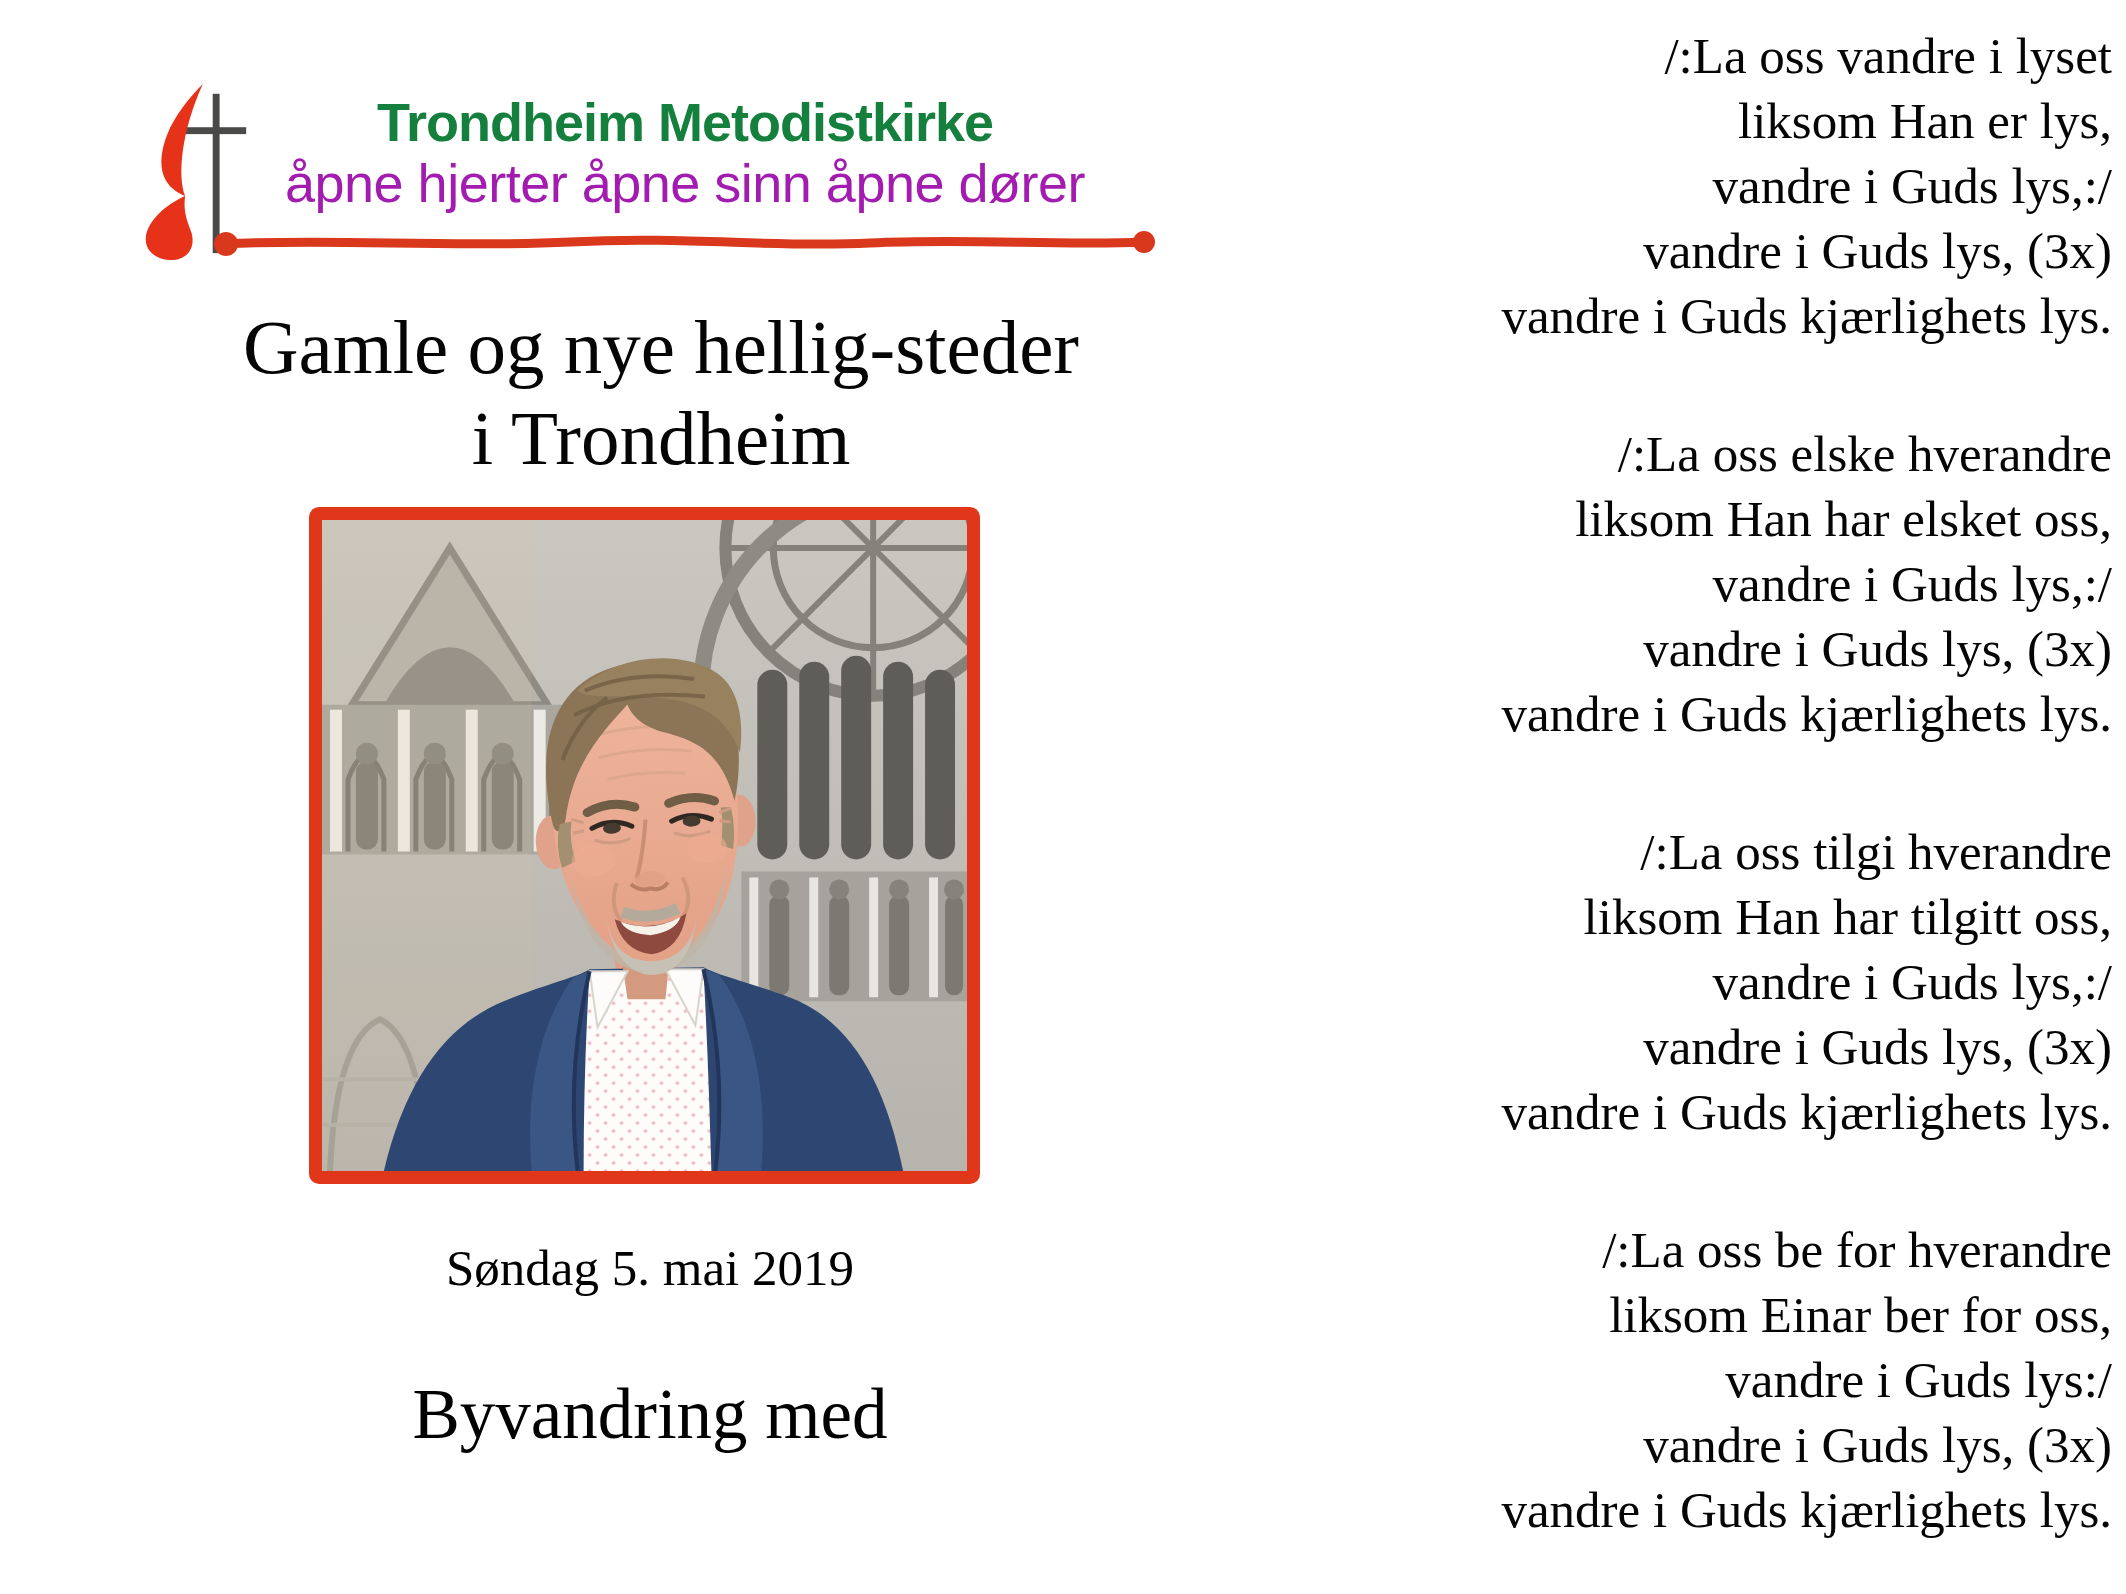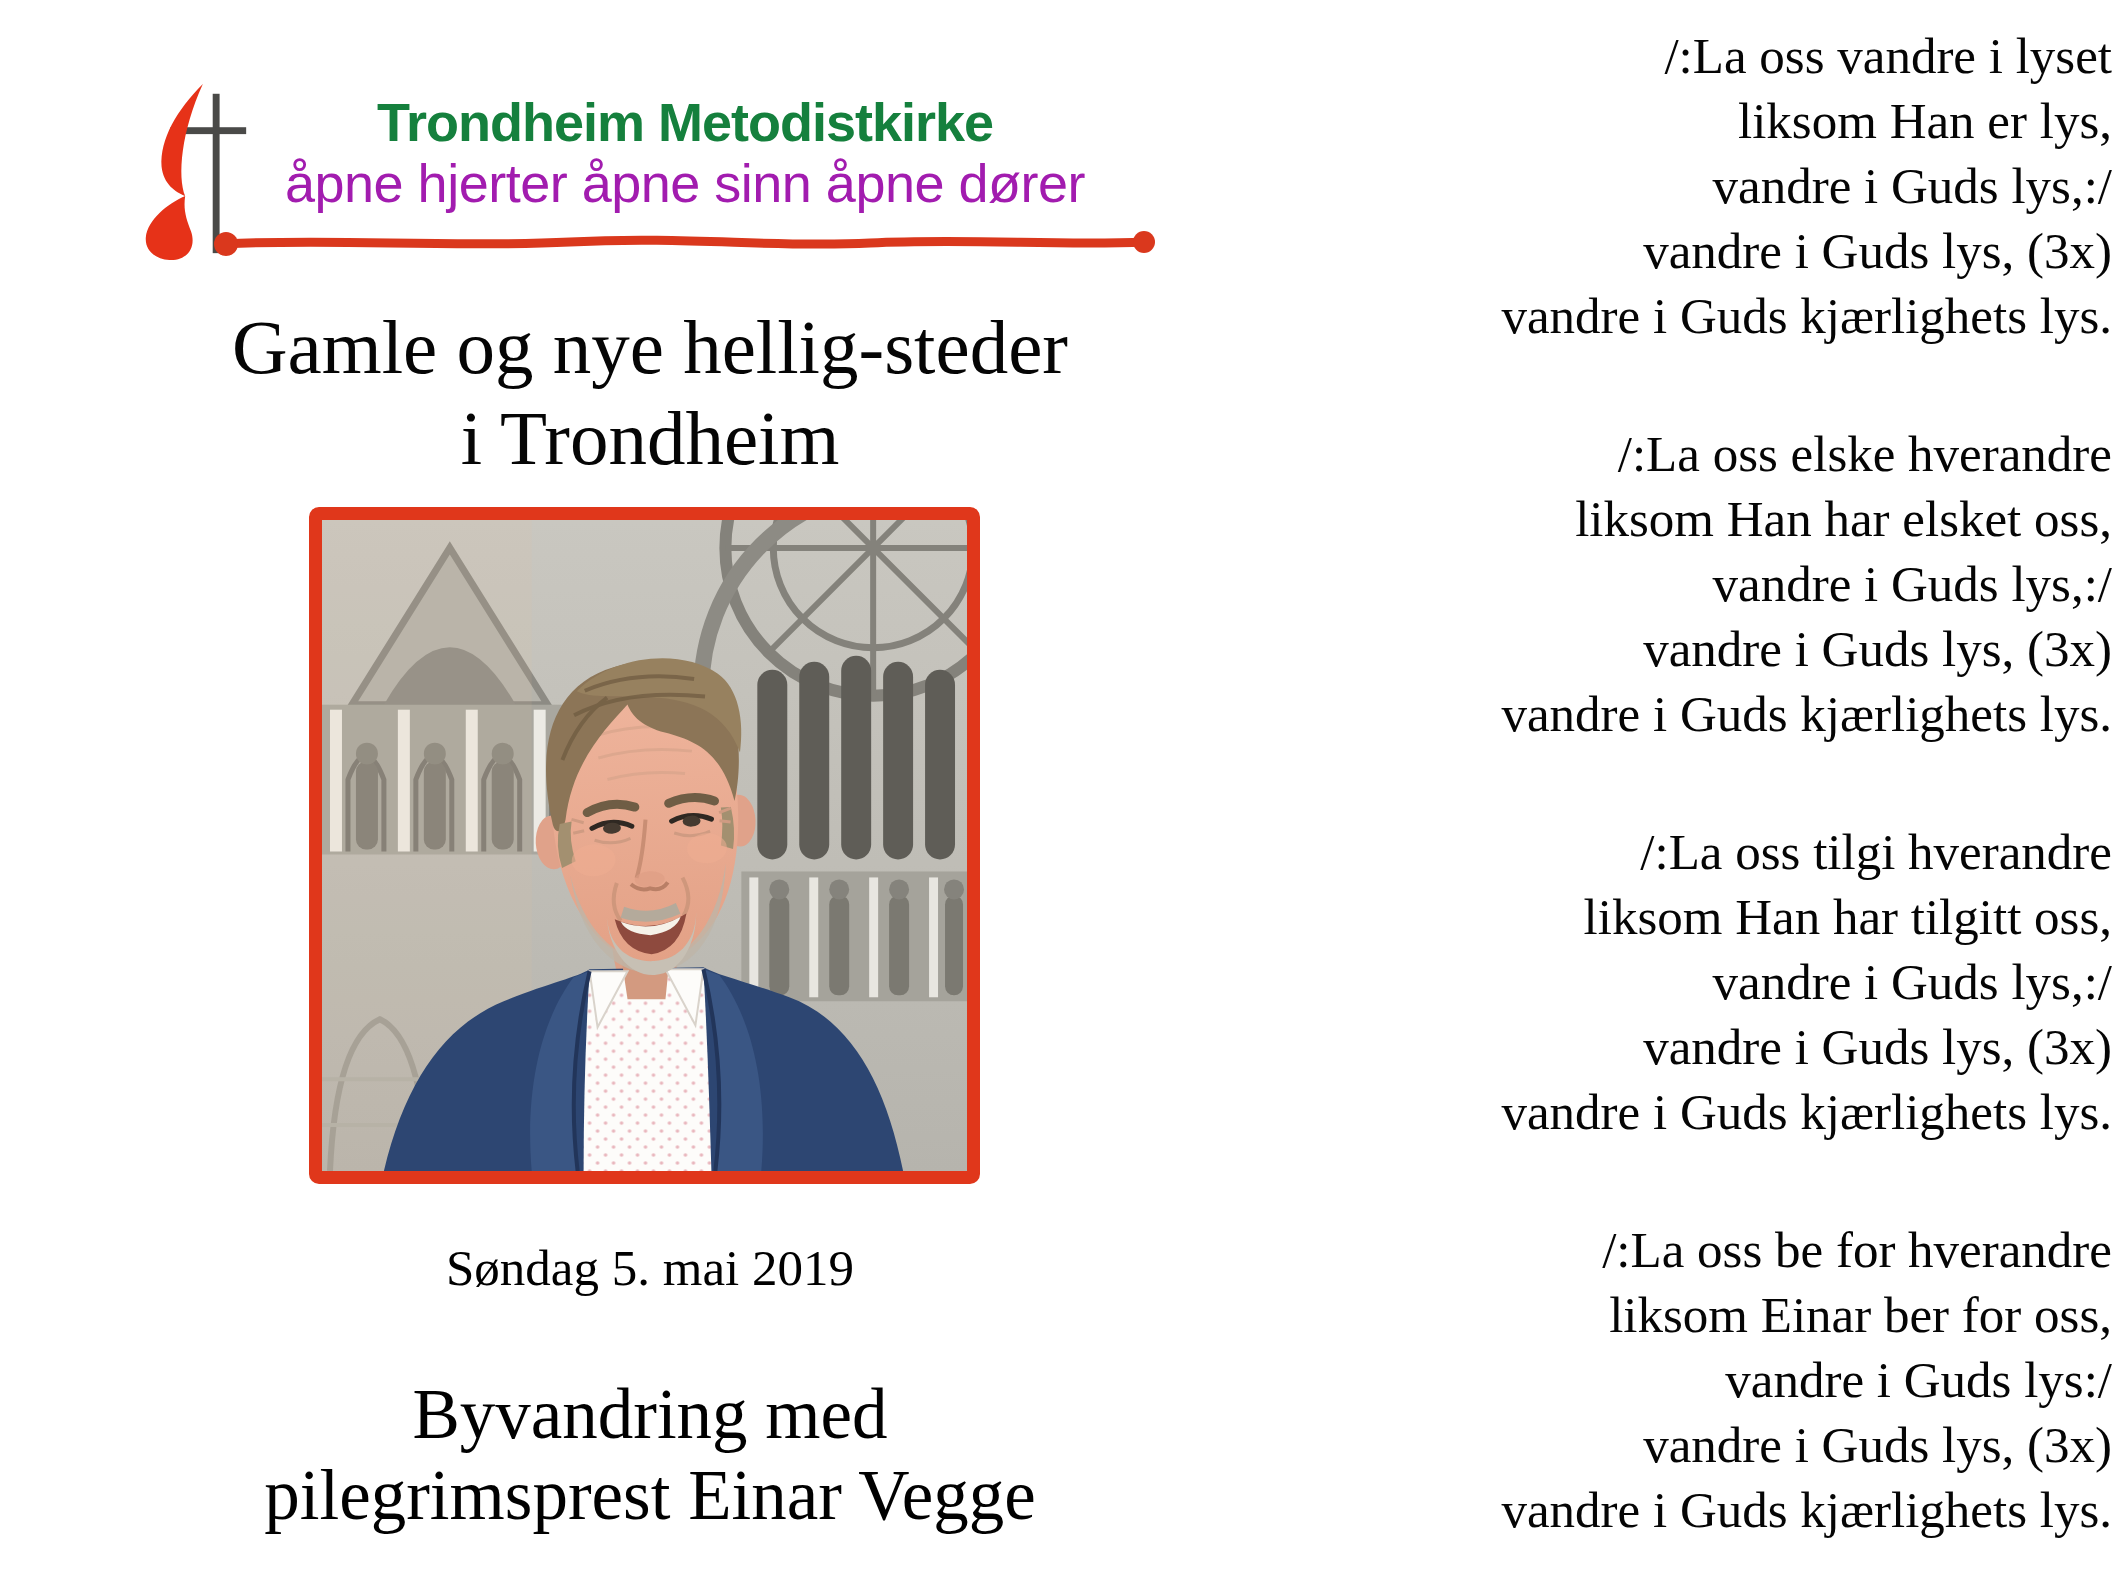--- a/index.html
+++ b/index.html
@@ -40,21 +40,21 @@
     font-size: 54px;
     line-height: 62px;
     letter-spacing: -0.5px;
     color: #a21caf;
   }
   .underline-svg { display: block; margin: 14px auto 0 auto; }
 
   
   .main-title {
     position: absolute;
-    left: 55px;
+    left: 66px;
     top: 302px;
     width: 1190px;
     text-align: center;
     font-size: 77px;
     line-height: 91px;
     color: #050505;
   }
 
   
   .photo-frame {
@@ -283,21 +283,20 @@
           <ellipse cx="270" cy="338" rx="22" ry="16" fill="#eead92" opacity="0.55"></ellipse>
           <ellipse cx="384" cy="332" rx="20" ry="15" fill="#eead92" opacity="0.55"></ellipse>
         </g>
       </g>
     </svg>
   </div>
 
   <div class="event-date">Søndag 5. mai 2019</div>
   <div class="event-desc">
     <div>Byvandring med</div>
-    <div>pilegrimsprest Einar Vegge</div>
   </div>
 
   <div class="lyrics">
     <div class="stanza">
       <p>/:La oss vandre i lyset</p>
       <p>liksom Han er lys,</p>
       <p>vandre i Guds lys,:/</p>
       <p>vandre i Guds lys, (3x)</p>
       <p>vandre i Guds kjærlighets lys.</p>
     </div>

